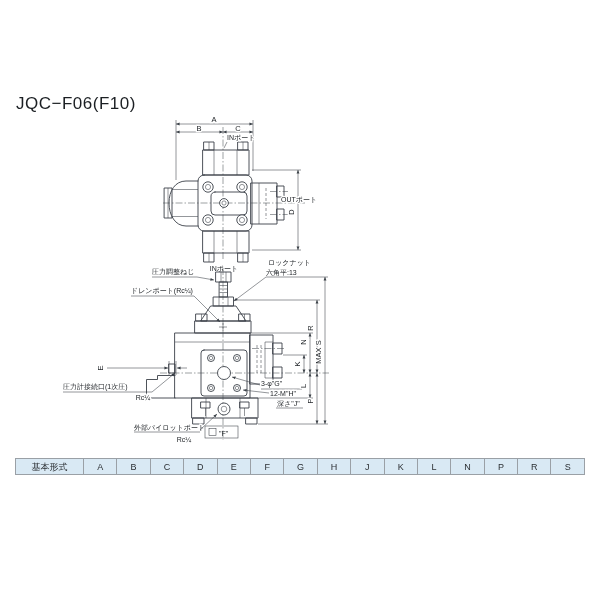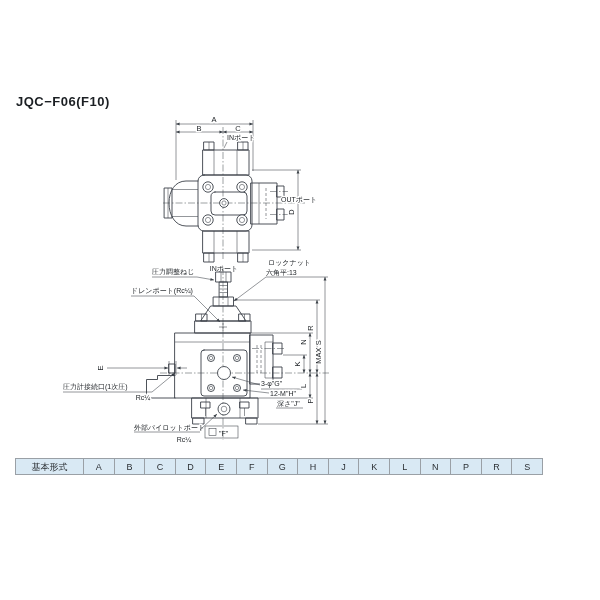--- a/index.html
+++ b/index.html
@@ -1,29 +1,29 @@
 <!DOCTYPE html>
 <html><head>
 <meta charset="utf-8">
 <style>
   html,body{margin:0;padding:0;background:#fff;}
   .page{position:relative;width:600px;height:600px;background:#ffffff;overflow:hidden;
         font-family:"Liberation Sans","DejaVu Sans",sans-serif;color:#22262a;}
-  .title{position:absolute;left:16px;top:94px;font-size:13px;font-weight:700;letter-spacing:.5px;color:#1b1f23;}
+  .title{position:absolute;left:16px;top:94px;font-size:17px;font-weight:400;letter-spacing:.5px;color:#1b1f23;}
   svg{position:absolute;left:0;top:0;}
   svg .o{fill:none;stroke:#3a4047;stroke-width:0.9;stroke-linejoin:round;stroke-linecap:round;}
   svg .t{fill:none;stroke:#3a4047;stroke-width:0.55;}
   svg .cl{fill:none;stroke:#3a4047;stroke-width:0.5;stroke-dasharray:7 2 1.5 2;}
   svg .hd{fill:none;stroke:#3a4047;stroke-width:0.55;stroke-dasharray:3 2;}
   svg .scr{fill:#ffffff;stroke:#3a4047;stroke-width:0.9;}
   svg text{fill:#22262a;stroke:none;}
   svg .jp{font-size:7px;}
   svg .dim{font-size:7.5px;}
   svg .bg{paint-order:stroke;stroke:#ffffff;stroke-width:2.5px;}
-  .dimtable{position:absolute;left:15px;top:458px;width:528px;border-collapse:collapse;table-layout:fixed;
+  .dimtable{position:absolute;left:15px;top:458px;width:570px;border-collapse:collapse;table-layout:fixed;
             font-size:9px;border:1.4px solid #565b60;}
   .dimtable th,.dimtable td{border:1px solid #9aa0a6;text-align:center;padding:0;height:14px;line-height:14px;
             font-weight:normal;color:#2b2f33;overflow:hidden;white-space:nowrap;}
   .dimtable th{background:#d9e9f4;height:15px;}
   .dimtable col.c0{width:68px;}
 </style>
 </head>
 <body>
 
 <div class="page">

